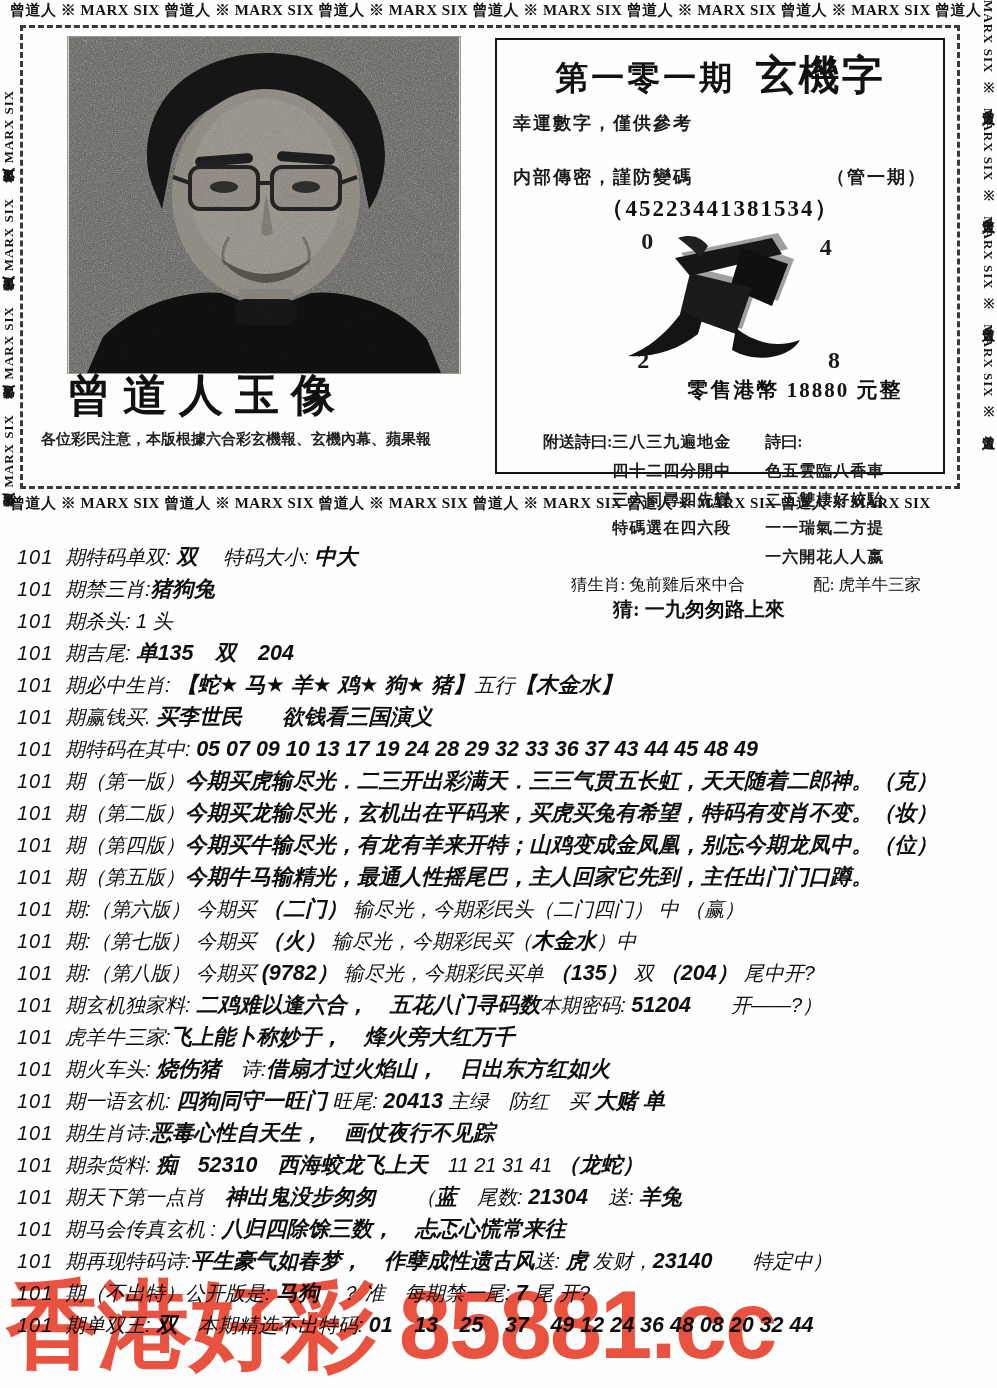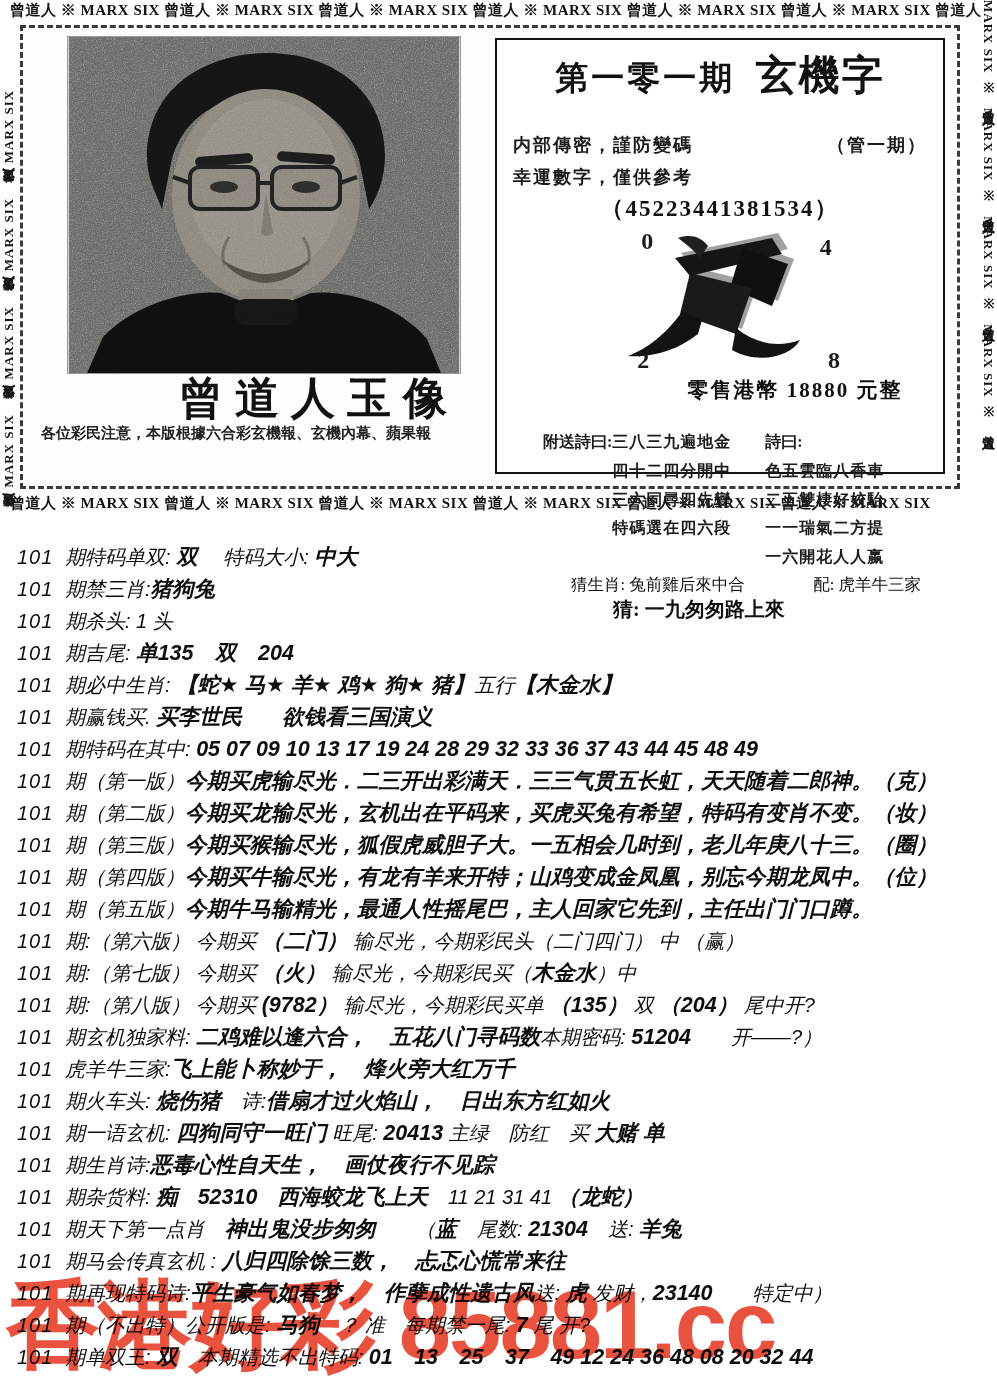--- a/index.html
+++ b/index.html
@@ -30,26 +30,26 @@
 
   
   #main-frame{
     position:absolute;left:20px;top:25px;width:940px;height:464px;
     border:3px dashed #3a3a3a;box-sizing:border-box;background:#fdfdfc;
     display:flex;
   }
   #left-col{width:466px;box-sizing:border-box;padding:8px 0 0 44px;}
   #portrait-svg{display:block;border:1px solid #999;background:#d6d5d0;}
   #portrait-caption{
-    width:392px;text-align:right;margin-top:0px;
-    font-family:Liberation Sans, sans-serif;
+    width:392px;text-align:left;margin-top:0px;
+    font-family:Liberation Mono, monospace;
     font-weight:700;font-size:44px;letter-spacing:12px;white-space:nowrap;line-height:1.1;
   }
   #portrait-notes{
-    width:444px;margin-left:-26px;margin-top:0;
+    width:444px;margin-left:-26px;margin-top:6px;
     font-family:"Liberation Serif","DejaVu Serif",serif;
     font-weight:700;font-size:15px;line-height:1.55;white-space:nowrap;color:#222;
   }
 
   #right-col{flex:1;box-sizing:border-box;padding:10px 12px 0 6px;}
   #mystic-box{
     border:2.5px solid #141414;height:436px;box-sizing:border-box;
     padding:4px 16px 0 16px;position:relative;background:#fefefe;
   }
   #mystic-title{text-align:center;margin-top:4px;white-space:nowrap;}
@@ -163,26 +163,26 @@
       <div>各位彩民注意，本版根據六合彩玄機報、玄機內幕、蘋果報</div>
     </div>
   </div>
 
   <div id="right-col">
     <div id="mystic-box">
       <div id="mystic-title">
         <span class="t-prefix">第一零一期</span>
         <span class="t-main">玄機字</span>
       </div>
+      <div id="lucky-row" class="mystic-row">
+        <span>幸運數字，僅供參考</span>
+      </div>
       <div id="secret-row" class="mystic-row">
         <span>内部傳密，謹防變碼</span>
         <span>（管一期）</span>
-      </div>
-      <div id="lucky-row" class="mystic-row">
-        <span>幸運數字，僅供參考</span>
       </div>
       <div id="lucky-numbers">（45223441381534）</div>
 
       <div id="glyph-area">
         <span id="num-tl" class="corner-num">0</span>
         <span id="num-tr" class="corner-num">4</span>
         <span id="num-bl" class="corner-num">2</span>
         <span id="num-br" class="corner-num">8</span>
         <svg id="tiger-svg" width="200" height="142" viewBox="0 0 200 142">
           <g fill="#6e6e6e" opacity="0.65" transform="translate(6,-5)">
@@ -234,21 +234,20 @@
 <div id="info-lines">
     <div class="info-line"><span class="num">101</span><span>期特码单双: </span><span class="b">双</span><span>　 特码大小: </span><span class="b">中大</span></div>
     <div class="info-line"><span class="num">101</span><span>期禁三肖:</span><span class="b">猪狗兔</span></div>
     <div class="info-line"><span class="num">101</span><span>期杀头: 1 头</span></div>
     <div class="info-line"><span class="num">101</span><span>期吉尾: </span><span class="b">单135　双　204</span></div>
     <div class="info-line"><span class="num">101</span><span>期必中生肖: </span><span class="b">【蛇★ 马★ 羊★ 鸡★ 狗★ 猪】</span><span>五行</span><span class="b">【木金水】</span></div>
     <div class="info-line"><span class="num">101</span><span>期赢钱买. </span><span class="b">买李世民</span><span>　　</span><span class="b">欲钱看三国演义</span></div>
     <div class="info-line"><span class="num">101</span><span>期特码在其中: </span><span class="b">05 07 09 10 13 17 19 24 28 29 32 33 36 37 43 44 45 48 49</span></div>
     <div class="info-line"><span class="num">101</span><span>期（第一版）</span><span class="b">今期买虎输尽光．二三开出彩满天．三三气贯五长虹，天天随着二郎神。（克）</span></div>
     <div class="info-line"><span class="num">101</span><span>期（第二版）</span><span class="b">今期买龙输尽光，玄机出在平码来，买虎买兔有希望，特码有变肖不变。（妆）</span></div>
-    <div class="info-line"><span class="num">101</span><span>期（第三版）</span><span class="b">今期买猴输尽光，狐假虎威胆子大。一五相会几时到，老儿年庚八十三。（圈）</span></div>
     <div class="info-line"><span class="num">101</span><span>期（第四版）</span><span class="b">今期买牛输尽光，有龙有羊来开特；山鸡变成金凤凰，别忘今期龙凤中。（位）</span></div>
     <div class="info-line"><span class="num">101</span><span>期（第五版）</span><span class="b">今期牛马输精光，最通人性摇尾巴，主人回家它先到，主任出门门口蹲。</span></div>
     <div class="info-line"><span class="num">101</span><span>期:（第六版） 今期买 </span><span class="b">（二门）</span><span> 输尽光，今期彩民头（二门四门） 中 （赢）</span></div>
     <div class="info-line"><span class="num">101</span><span>期:（第七版） 今期买 </span><span class="b">（火）</span><span> 输尽光，今期彩民买（</span><span class="b">木金水</span><span>）中</span></div>
     <div class="info-line"><span class="num">101</span><span>期:（第八版） 今期买 </span><span class="b">(9782）</span><span> 输尽光，今期彩民买单 </span><span class="b">（135）</span><span> 双 </span><span class="b">（204）</span><span> 尾中开?</span></div>
     <div class="info-line"><span class="num">101</span><span>期玄机独家料: </span><span class="b">二鸡难以逢六合，　五花八门寻码数</span><span>本期密码: </span><span class="b">51204</span><span>　　开——?）</span></div>
     <div class="info-line"><span class="num">101</span><span>虎羊牛三家:</span><span class="b">飞上能卜称妙于，　烽火旁大红万千</span></div>
     <div class="info-line"><span class="num">101</span><span>期火车头: </span><span class="b">烧伤猪</span><span>　诗:</span><span class="b">借扇才过火焰山，　日出东方红如火</span></div>
     <div class="info-line"><span class="num">101</span><span>期一语玄机: </span><span class="b">四狗同守一旺门</span><span> 旺尾: </span><span class="b">20413</span><span> 主绿　防红　买 </span><span class="b">大赌 单</span></div>
     <div class="info-line"><span class="num">101</span><span>期生肖诗:</span><span class="b">恶毒心性自天生，　画仗夜行不见踪</span></div>

